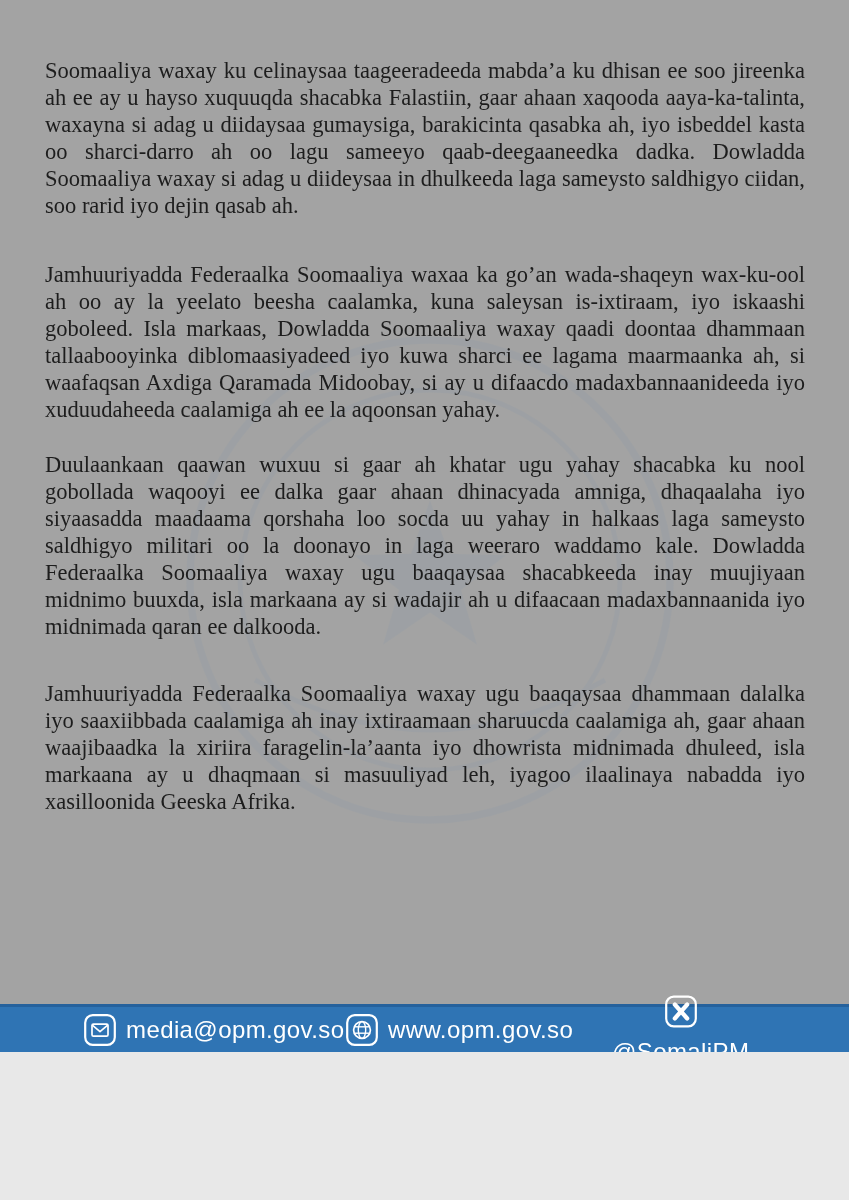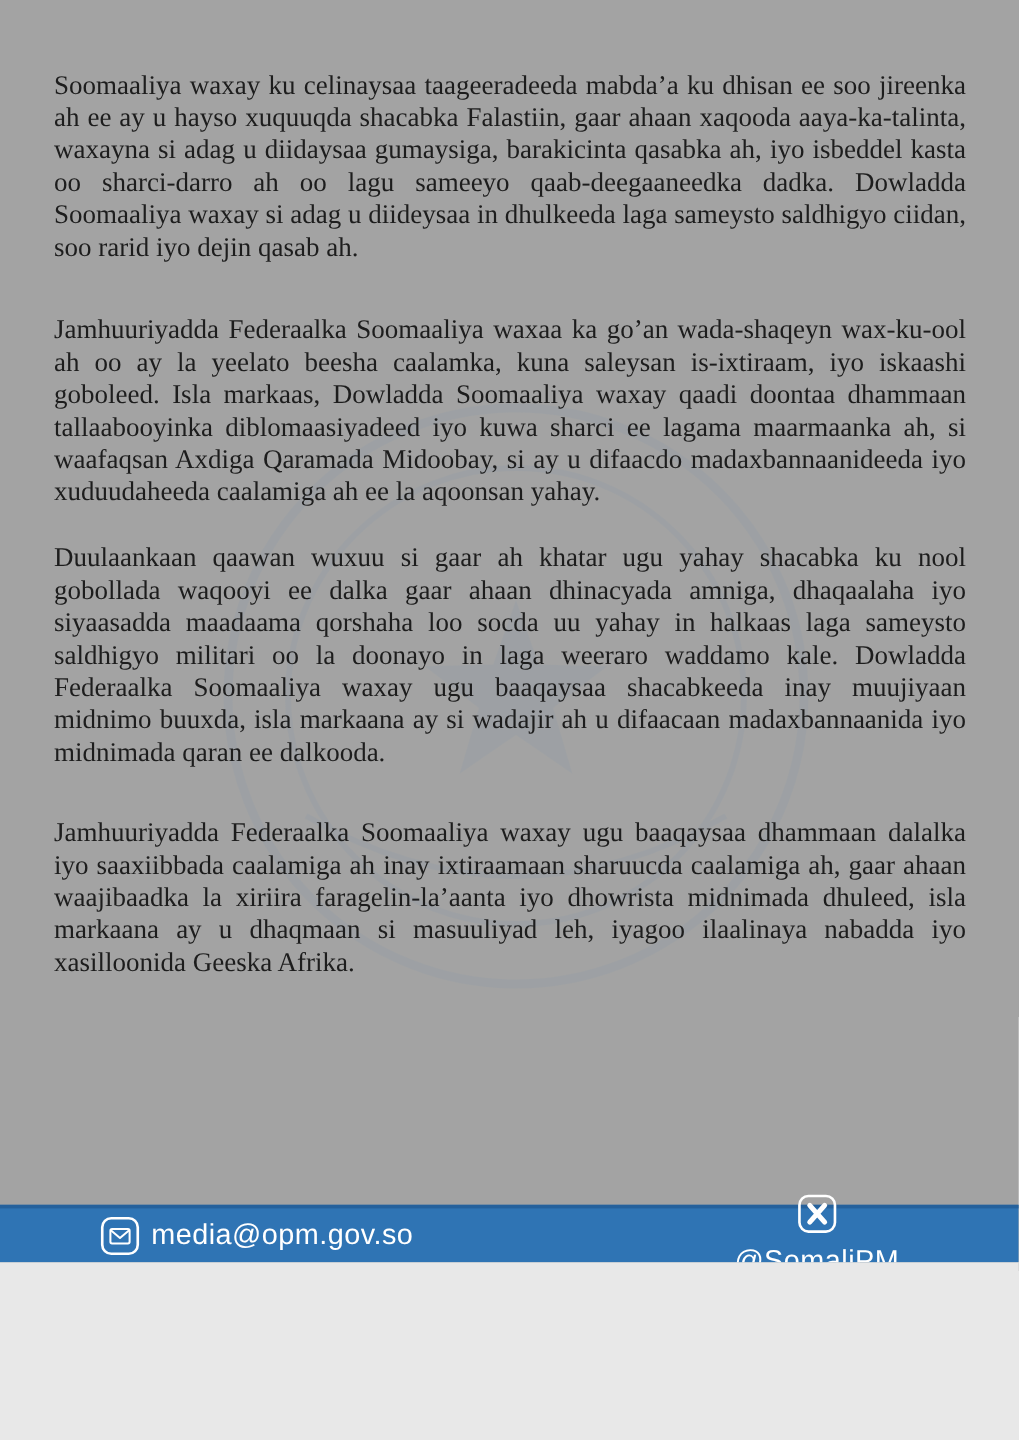--- a/index.html
+++ b/index.html
@@ -111,20 +111,32 @@
       <span class="icon">
         <svg viewBox="0 0 34 34" fill="none">
           <rect x="2.2" y="2.2" width="29.6" height="29.6" rx="7.5" stroke="#ffffff" stroke-width="2.2"></rect>
           <rect x="9" y="11.2" width="16" height="12" rx="1.4" stroke="#ffffff" stroke-width="1.7"></rect>
           <path d="M9.6 12.4 L17 18.6 L24.4 12.4" stroke="#ffffff" stroke-width="1.7" stroke-linecap="round" stroke-linejoin="round"></path>
         </svg>
       </span>
       <span class="label">media@opm.gov.so</span>
     </a>
 
+    <a class="footer-item item-web">
+      <span class="icon">
+        <svg viewBox="0 0 34 34" fill="none">
+          <rect x="2.2" y="2.2" width="29.6" height="29.6" rx="7.5" stroke="#ffffff" stroke-width="2.2"></rect>
+          <circle cx="17" cy="17" r="8.4" stroke="#ffffff" stroke-width="1.7"></circle>
+          <ellipse cx="17" cy="17" rx="3.7" ry="8.4" stroke="#ffffff" stroke-width="1.4"></ellipse>
+          <line x1="9.7" y1="13.8" x2="24.3" y2="13.8" stroke="#ffffff" stroke-width="1.4"></line>
+          <line x1="9.7" y1="20.2" x2="24.3" y2="20.2" stroke="#ffffff" stroke-width="1.4"></line>
+        </svg>
+      </span>
+      <span class="label">www.opm.gov.so</span>
+    </a>
 
     <a class="footer-item item-x">
       <span class="icon">
         <svg viewBox="0 0 34 34" fill="none">
           <rect x="2.2" y="2.2" width="29.6" height="29.6" rx="7.5" stroke="#ffffff" stroke-width="2.2"></rect>
           <path d="M10.8 10 L23.2 24 M23.2 10 L10.8 24" stroke="#ffffff" stroke-width="4.2" stroke-linecap="round"></path>
         </svg>
       </span>
       <span class="label">@SomaliPM</span>
     </a>

